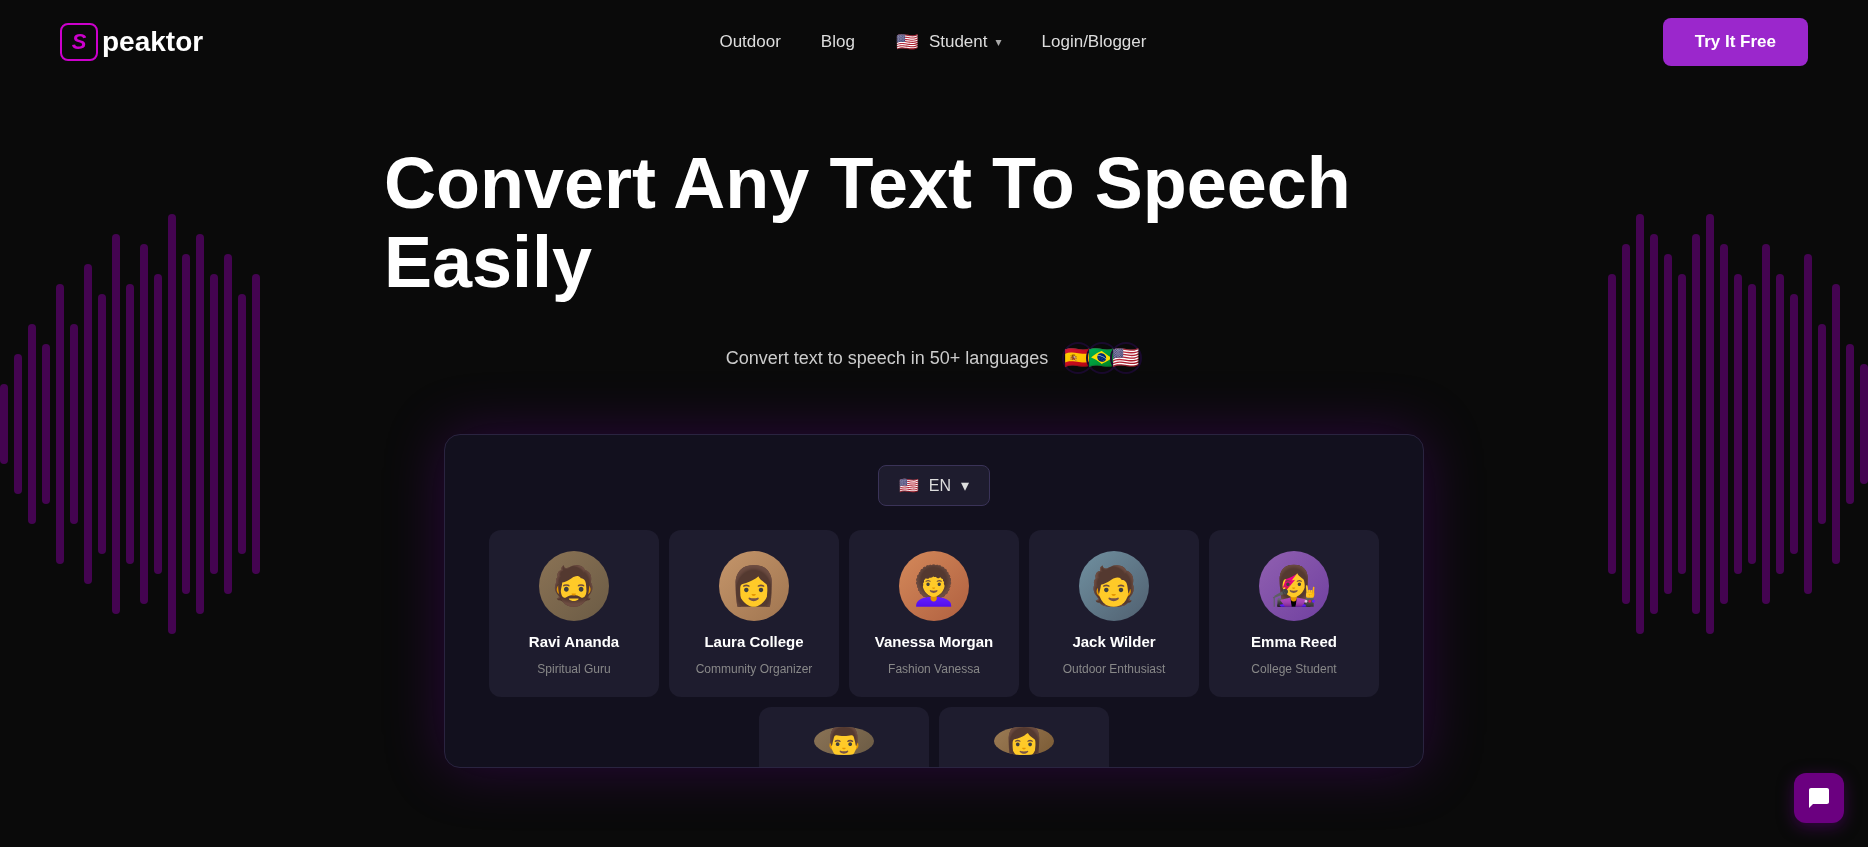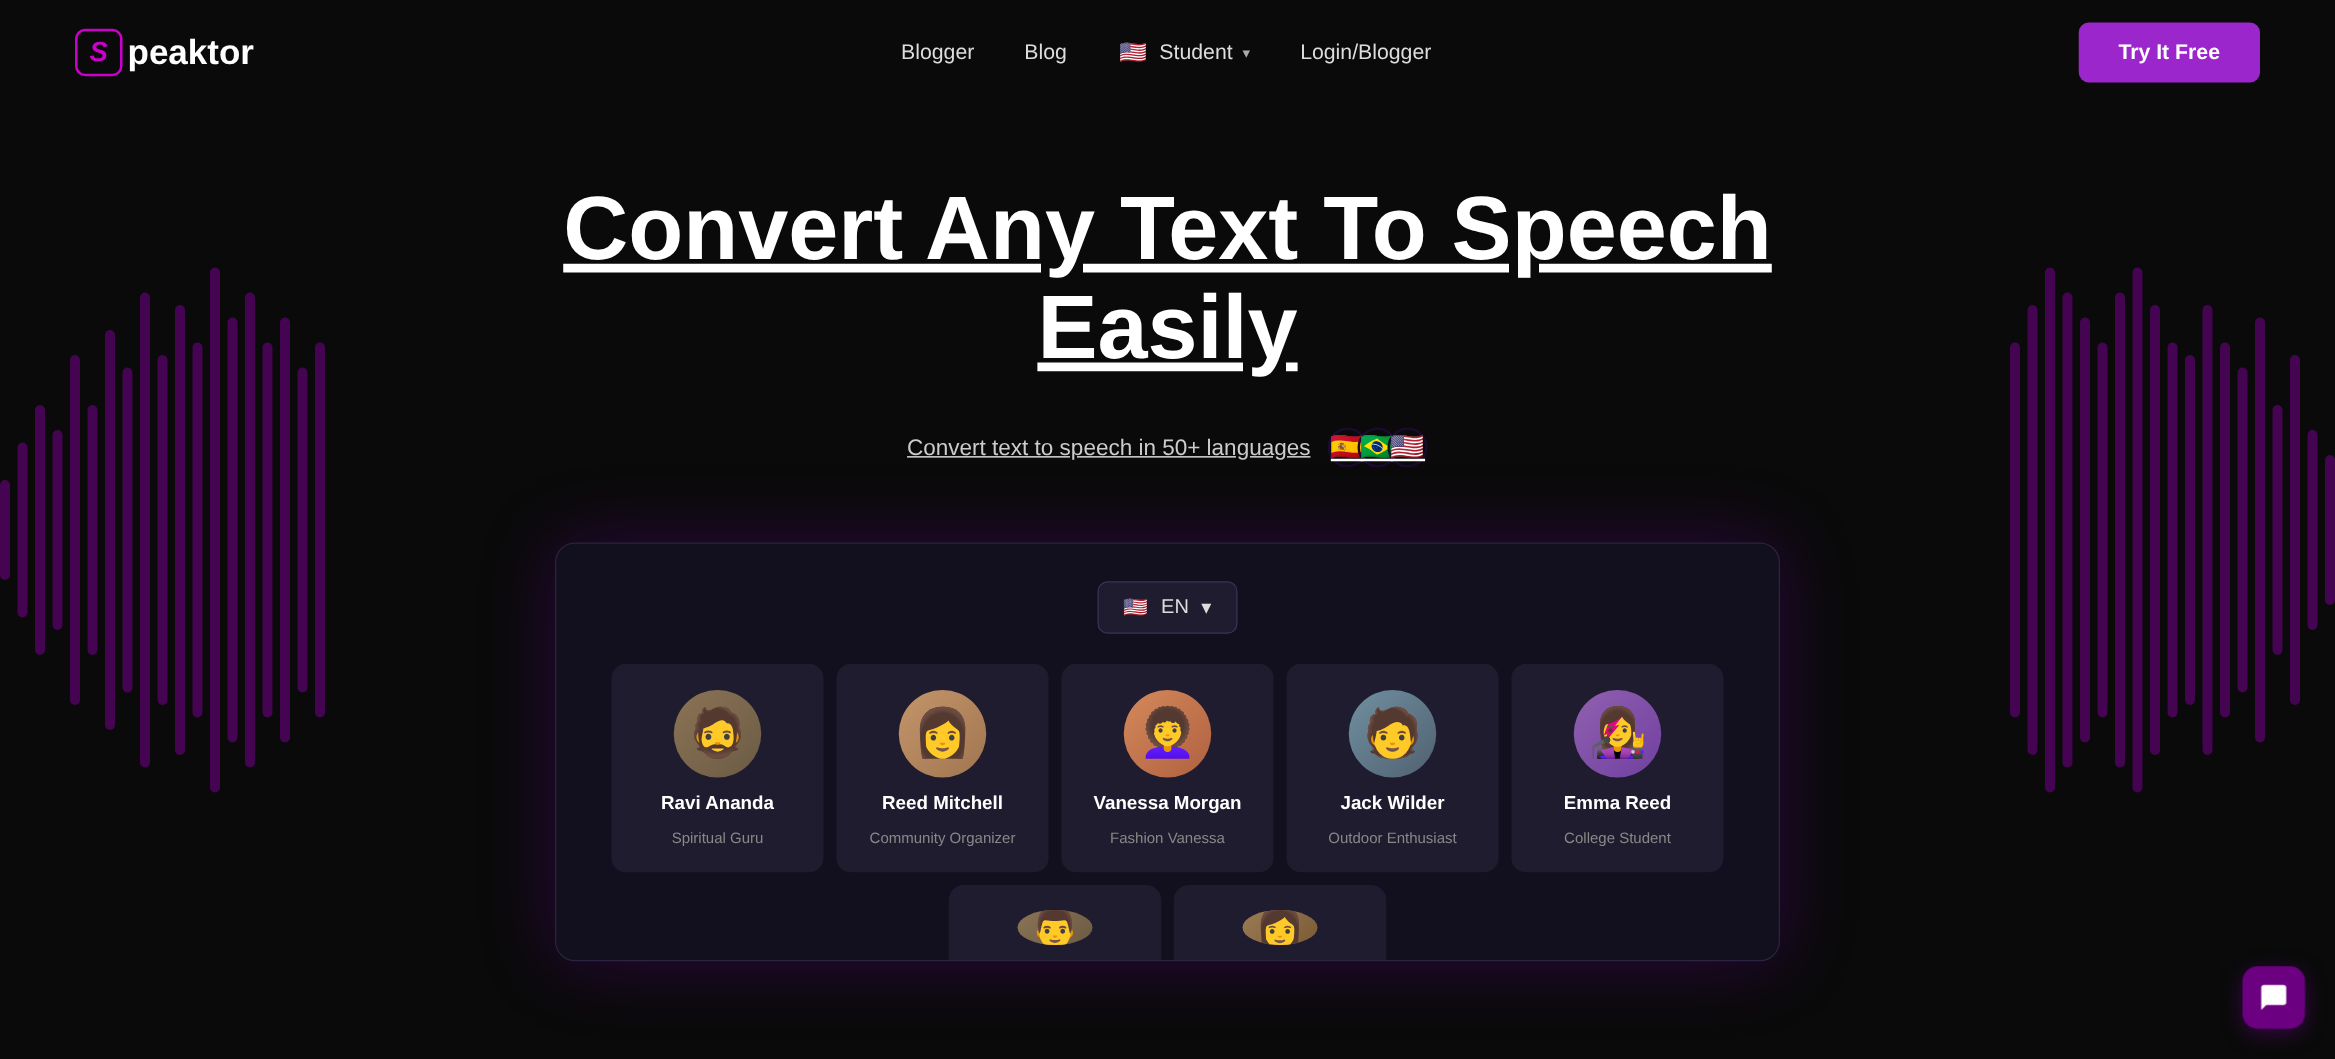--- a/index.html
+++ b/index.html
@@ -94,25 +94,23 @@
       border: none;
       border-radius: 8px;
       padding: 14px 32px;
       font-size: 17px;
       font-weight: 700;
       cursor: pointer;
     }
 
     
     .hero {
-      text-align: center;
       padding: 60px 20px 30px;
       position: relative;
       z-index: 5;
-      text-decoration: underline;
     }
 
     .hero-title {
       font-size: 72px;
       font-weight: 900;
       line-height: 1.1;
       color: #fff;
       max-width: 1100px;
       margin: 0 auto 40px;
     }
@@ -315,21 +313,21 @@
   </style>
 </head>
 <body>
 
 <nav class="navbar">
   <div class="logo">
     <div class="logo-box">S</div>
     <span class="logo-text">peaktor</span>
   </div>
   <div class="nav-links">
-    <a class="nav-link">Blogger</a>
+    <a class="nav-link">Outdoor</a>
     <a class="nav-link">Blog</a>
     <div class="nav-lang">
       <span class="flag-circle">🇺🇸</span>
       <span>Student</span>
       <span class="chevron-down">▾</span>
     </div>
     <a class="nav-link">Login/Blogger</a>
   </div>
   <button class="btn-try">Try It Free</button>
 </nav>
@@ -404,21 +402,21 @@
       </div>
 
       <div class="voice-cards-row" id="voice-cards-row">
           <div class="voice-card">
       <div class="avatar-circle av-ravi" style="font-size:38px;line-height:70px;text-align:center;">🧔</div>
       <span class="voice-name">Ravi Ananda</span>
       <span class="voice-role">Spiritual Guru</span>
     </div>
           <div class="voice-card">
       <div class="avatar-circle av-laura" style="font-size:38px;line-height:70px;text-align:center;">👩</div>
-      <span class="voice-name">Reed Mitchell</span>
+      <span class="voice-name">Laura College</span>
       <span class="voice-role">Community Organizer</span>
     </div>
           <div class="voice-card">
       <div class="avatar-circle av-vanessa" style="font-size:38px;line-height:70px;text-align:center;">👩‍🦱</div>
       <span class="voice-name">Vanessa Morgan</span>
       <span class="voice-role">Fashion Vanessa</span>
     </div>
           <div class="voice-card">
       <div class="avatar-circle av-jack" style="font-size:38px;line-height:70px;text-align:center;">🧑</div>
       <span class="voice-name">Jack Wilder</span>

